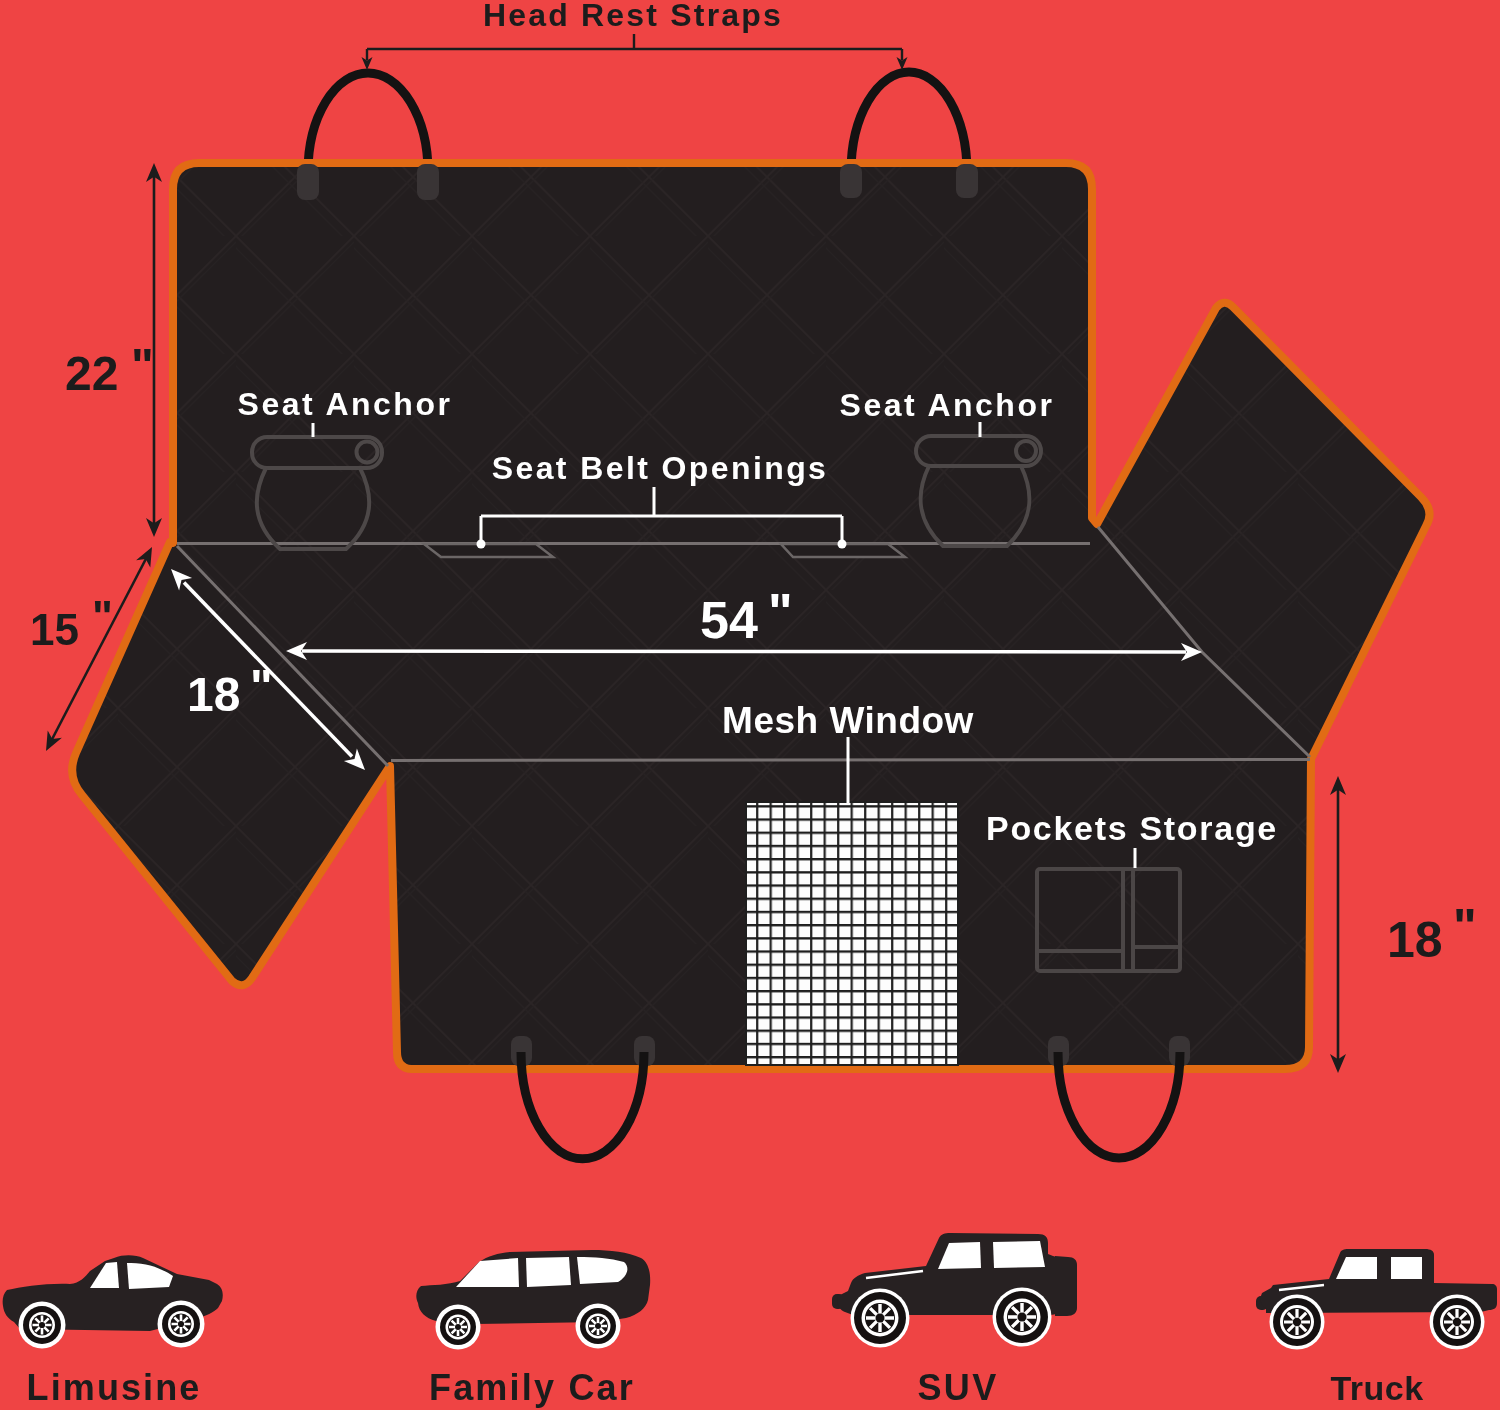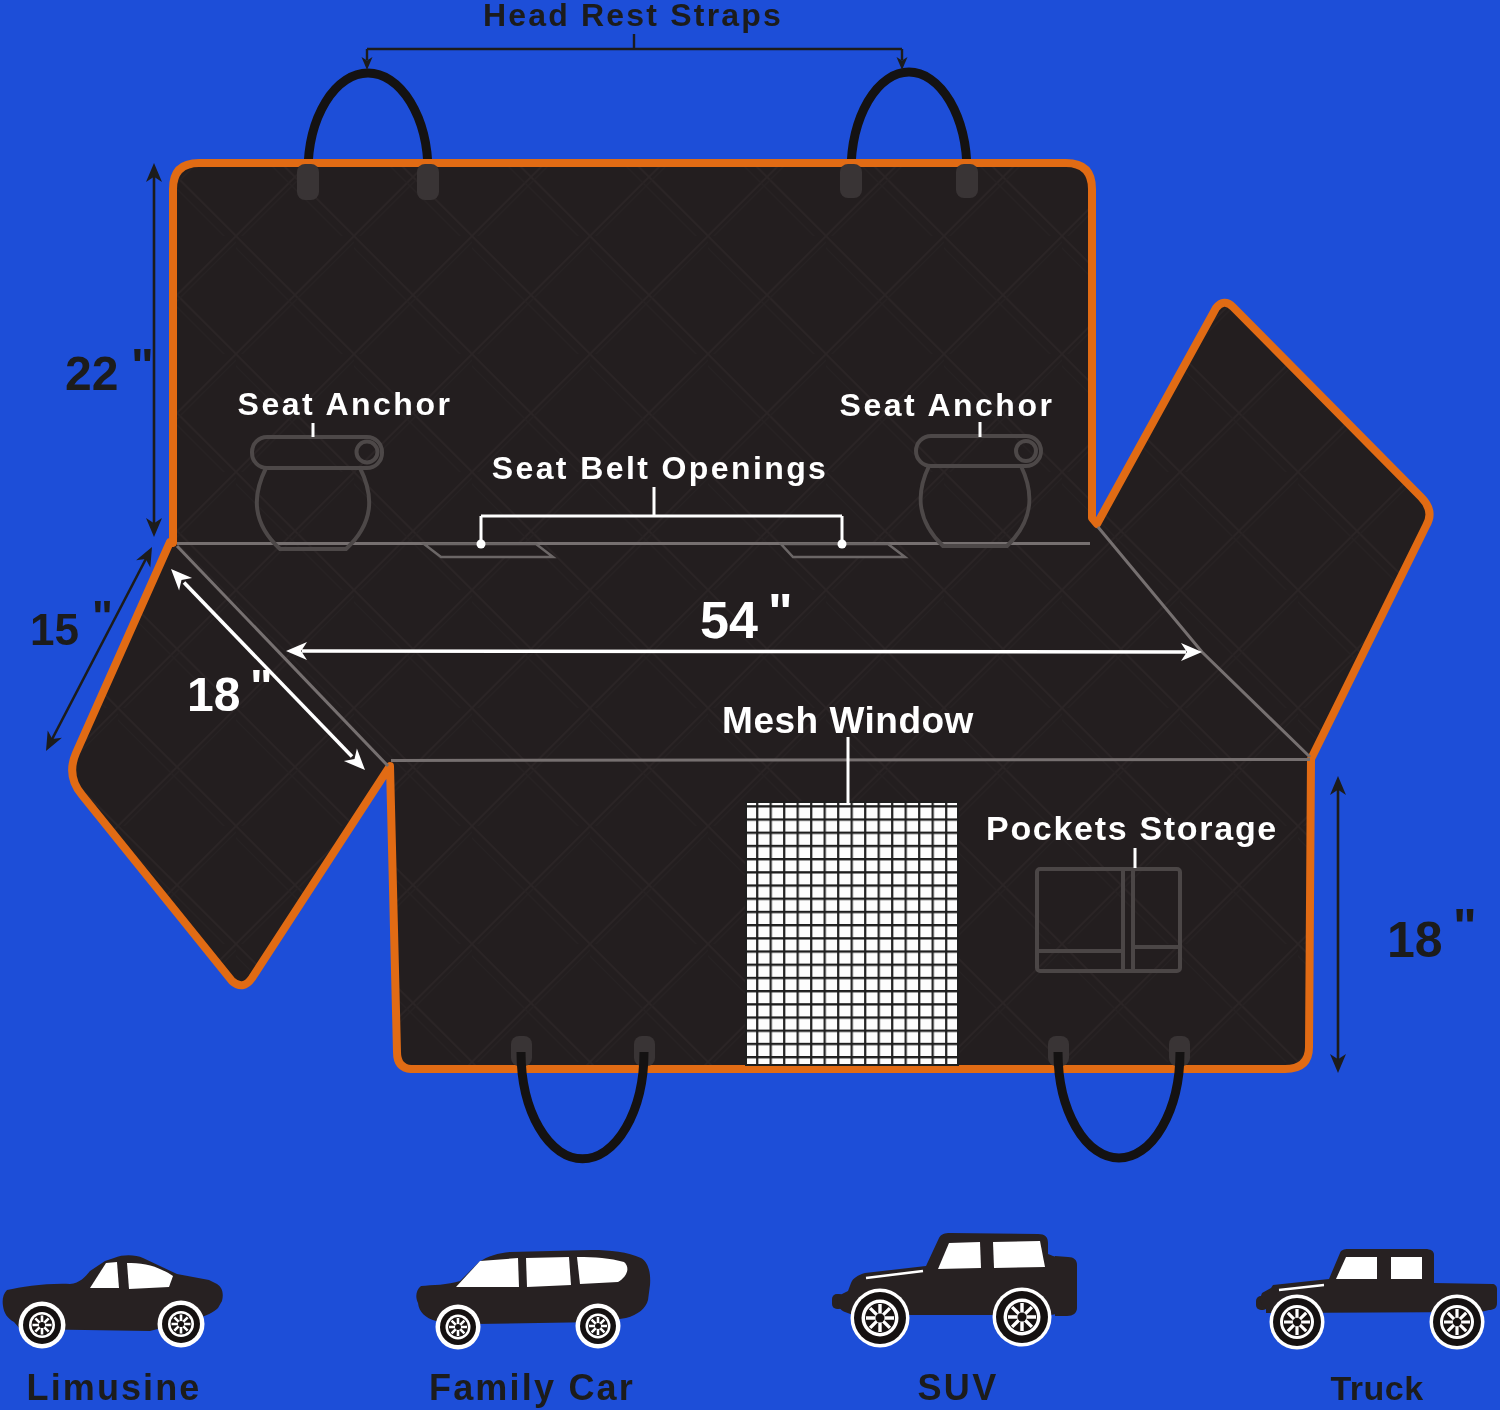--- a/index.html
+++ b/index.html
@@ -1,16 +1,16 @@
 <!DOCTYPE html>
 <html><head>
 <meta charset="utf-8">
 <style>
 html,body{margin:0;padding:0;background:#fff;}
-#wrap{width:1500px;height:1410px;position:relative;overflow:hidden;background:#1d4ed8;}
+#wrap{width:1500px;height:1410px;position:relative;overflow:hidden;background:#ef4444;}
 text{font-family:"Liberation Sans",sans-serif;font-weight:bold;}
 </style>
 </head>
 <body>
 <div id="wrap">
 <svg width="1500" height="1410" viewBox="0 0 1500 1410">
 <defs>
 <pattern id="q" width="118" height="118" patternUnits="userSpaceOnUse">
   <rect width="118" height="118" fill="#231e1f"></rect>
   <path d="M-4,-4 L122,122 M118,0 L0,118" stroke="#2b2526" stroke-width="1.7" fill="none"></path>

